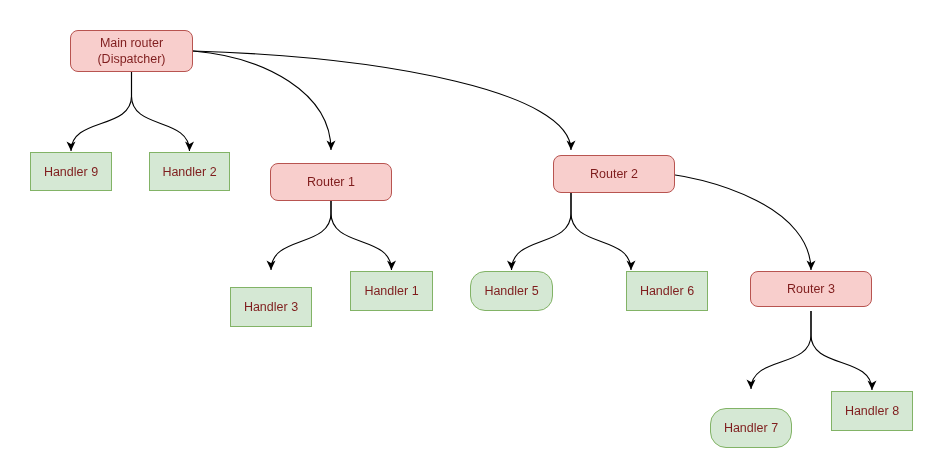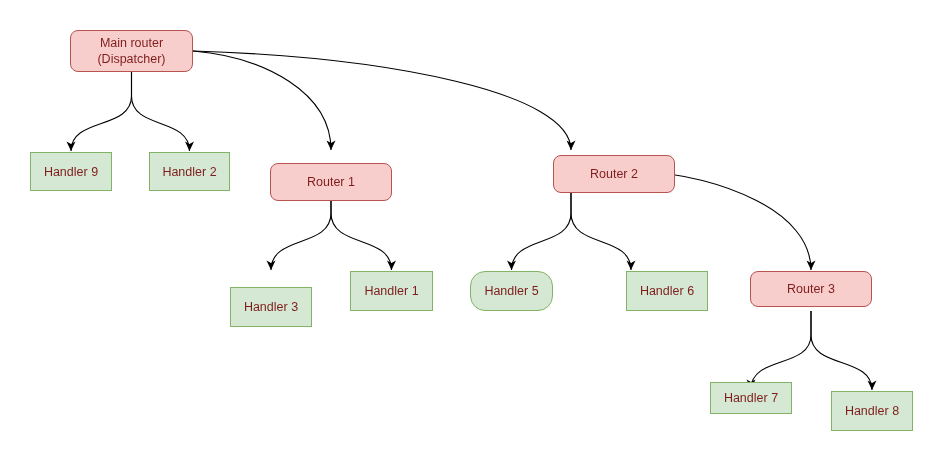--- a/index.html
+++ b/index.html
@@ -75,16 +75,16 @@
 (Dispatcher)</span></div>
       <div class="node handler" style="left: 30px; top: 152px; width: 82px; height: 39px;"><span>Handler 9</span></div>
       <div class="node handler" style="left: 149px; top: 152px; width: 81px; height: 39px;"><span>Handler 2</span></div>
       <div class="node router" style="left: 270px; top: 151px; width: 122px; height: 38px; margin-top: 12px;"><span>Router 1</span></div>
       <div class="node router" style="left: 510px; top: 155px; width: 122px; height: 38px; margin-left: 43px;"><span>Router 2</span></div>
       <div class="node handler" style="left: 230px; top: 287px; width: 82px; height: 40px;"><span>Handler 3</span></div>
       <div class="node handler" style="left: 350px; top: 271px; width: 83px; height: 40px;"><span>Handler 1</span></div>
       <div class="node handler" style="left: 470px; top: 271px; width: 83px; height: 40px; border-radius: 15px;"><span>Handler 5</span></div>
       <div class="node handler" style="left: 626px; top: 271px; width: 82px; height: 40px;"><span>Handler 6</span></div>
       <div class="node router" style="left: 750px; top: 271px; width: 122px; height: 36px;"><span>Router 3</span></div>
-      <div class="node handler" style="left: 710px; top: 382px; width: 82px; height: 32px;"><span>Handler 7</span></div>
+      <div class="node handler" style="left: 710px; top: 408px; width: 82px; height: 40px; border-radius: 16px;"><span>Handler 7</span></div>
       <div class="node handler" style="left: 831px; top: 391px; width: 82px; height: 40px;"><span>Handler 8</span></div>
     </div>
 </div>
 
 </body></html>

